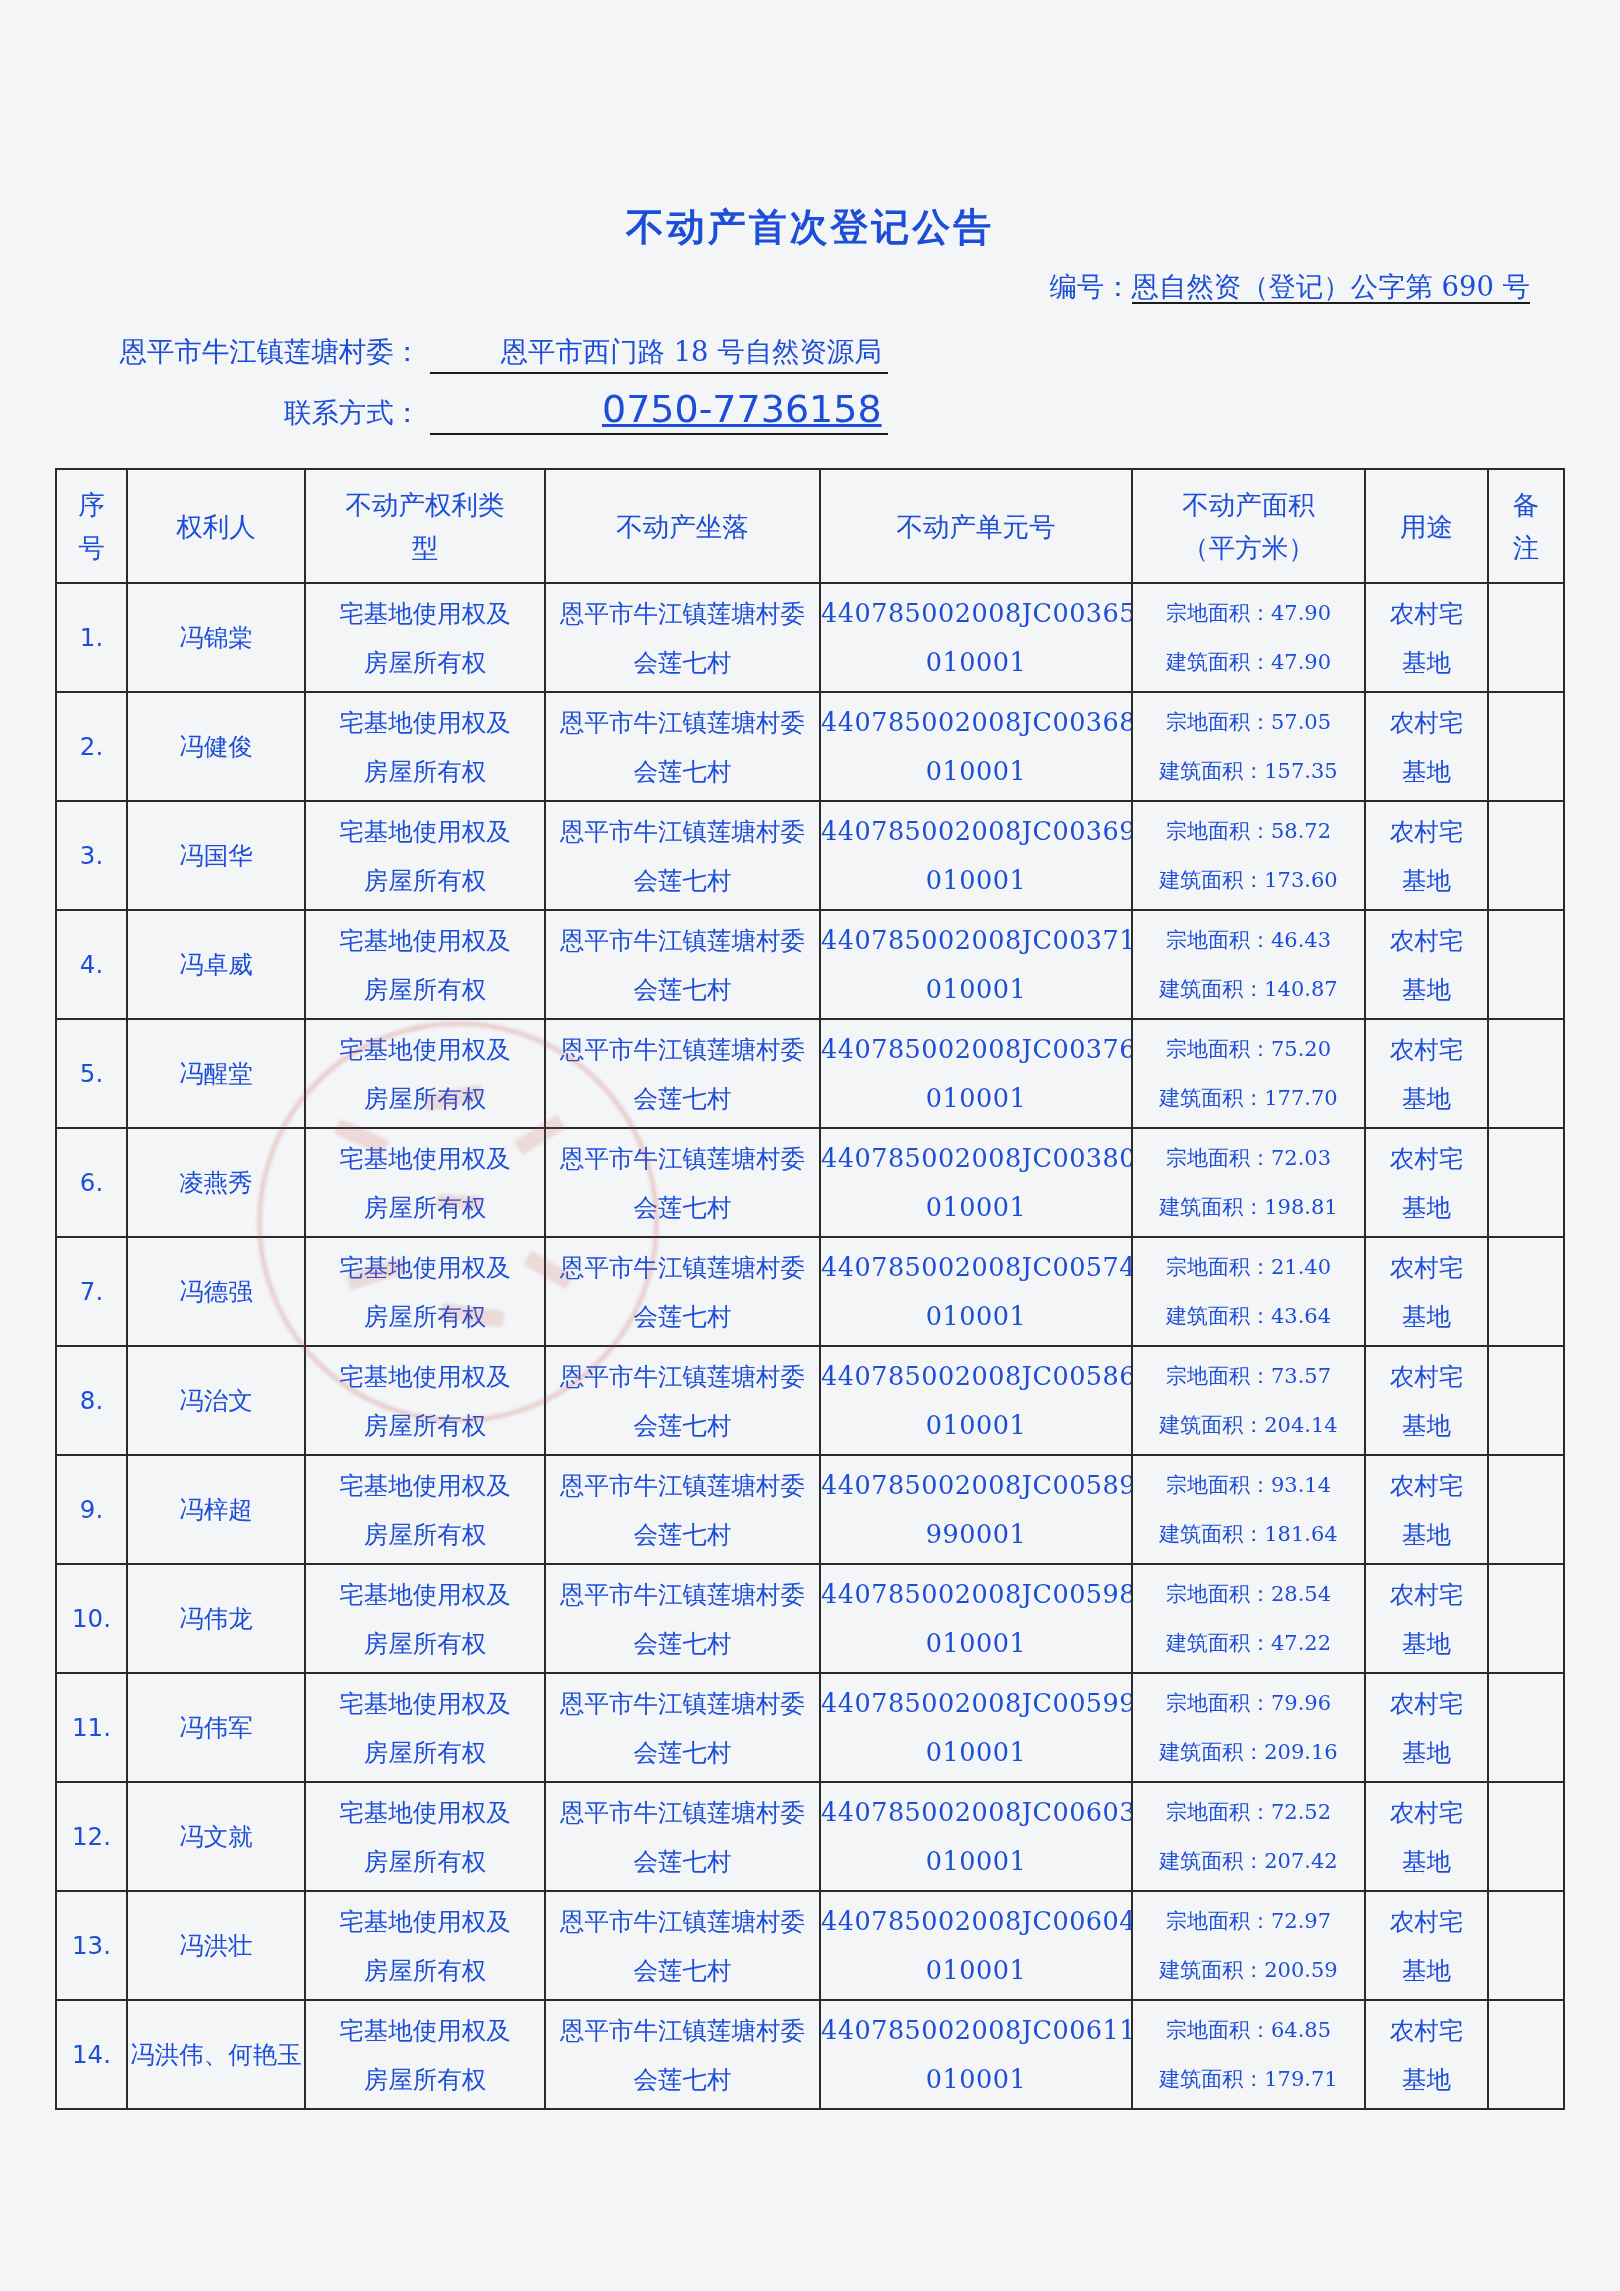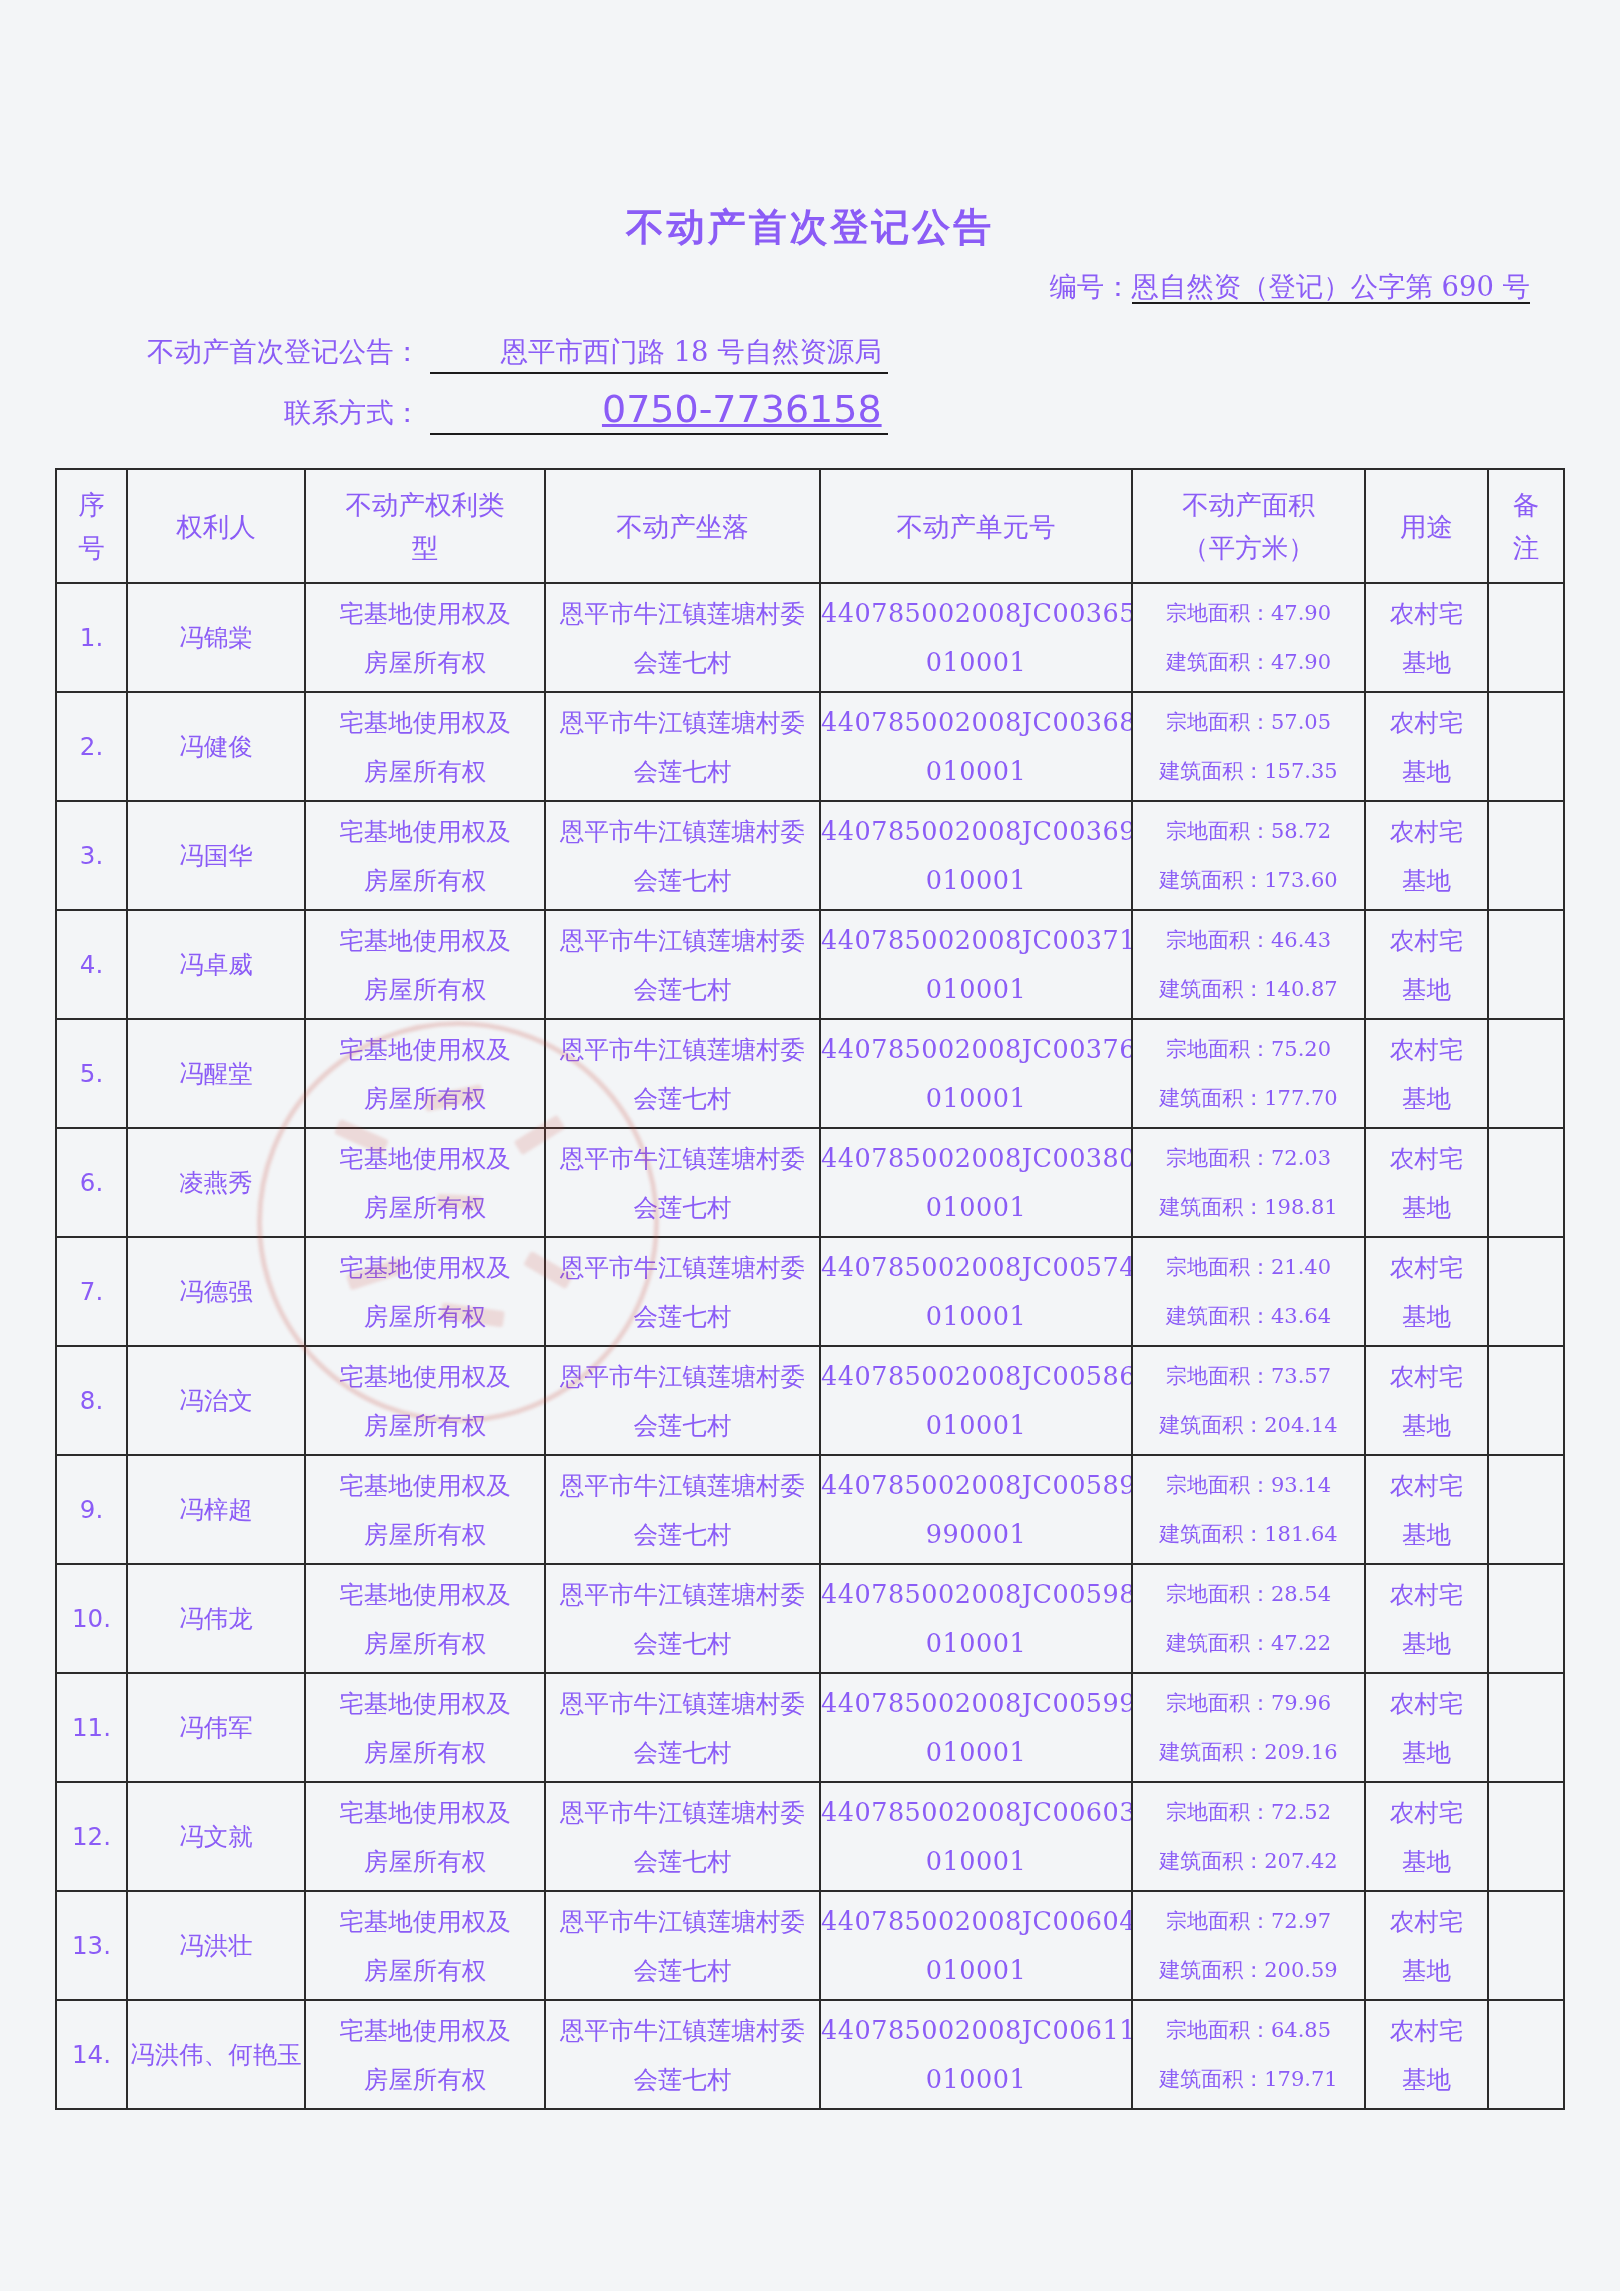--- a/index.html
+++ b/index.html
@@ -1,21 +1,21 @@
 <!DOCTYPE html>
 <html><head>
 <meta charset="utf-8">
 <style>
   html,body{margin:0;padding:0;background:#d8dadd;}
   .page{
     position:relative;
     width:1620px;height:2292px;
     margin:0 auto;
     background:#f3f5f7;
-    color:#8b5cf6;
+    color:#1d4ed8;
     font-family:"DejaVu Serif","Liberation Serif",serif;
     overflow:hidden;
   }
   
   .title{
     margin:0;
     padding-top:202px;
     text-align:center;
     font-size:38px;
     font-weight:bold;
@@ -137,21 +137,21 @@
 
   <h1 class="title">不动产首次登记公告</h1>
 
   <div class="doc-no">
     <span>编号：</span><span class="underlined">恩自然资（登记）公字第 690 号</span>
   </div>
 
 
   <div class="addr">
     <div class="addr-line">
-      <span class="addr-label">不动产首次登记公告：</span>
+      <span class="addr-label">恩平市牛江镇莲塘村委：</span>
       <span class="addr-value">恩平市西门路 18 号自然资源局</span>
     </div>
     <div class="addr-line">
       <span class="addr-label">联系方式：</span>
       <span class="addr-value phone">0750-7736158</span>
     </div>
   </div>
 
   <table class="reg">
     <colgroup>

